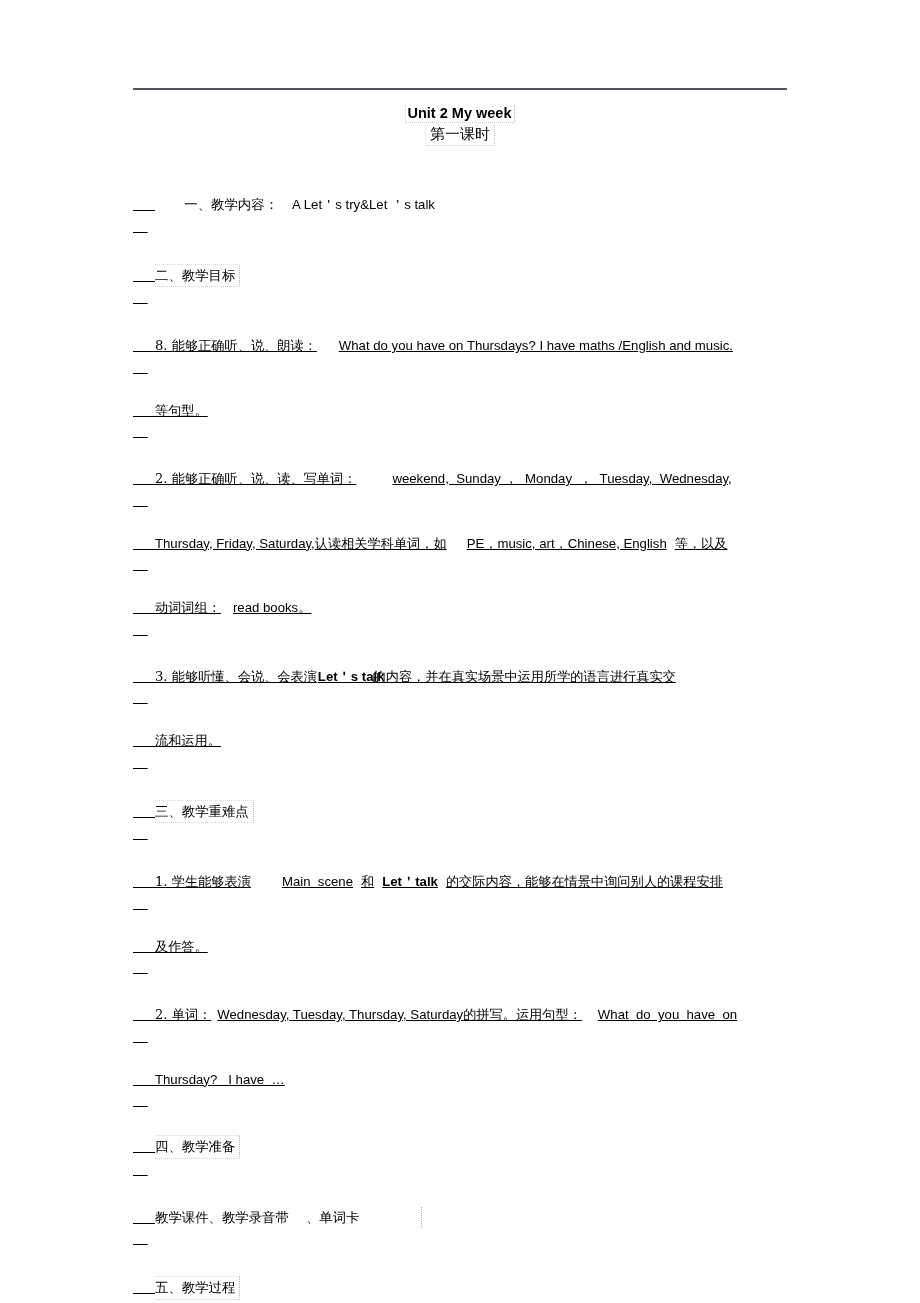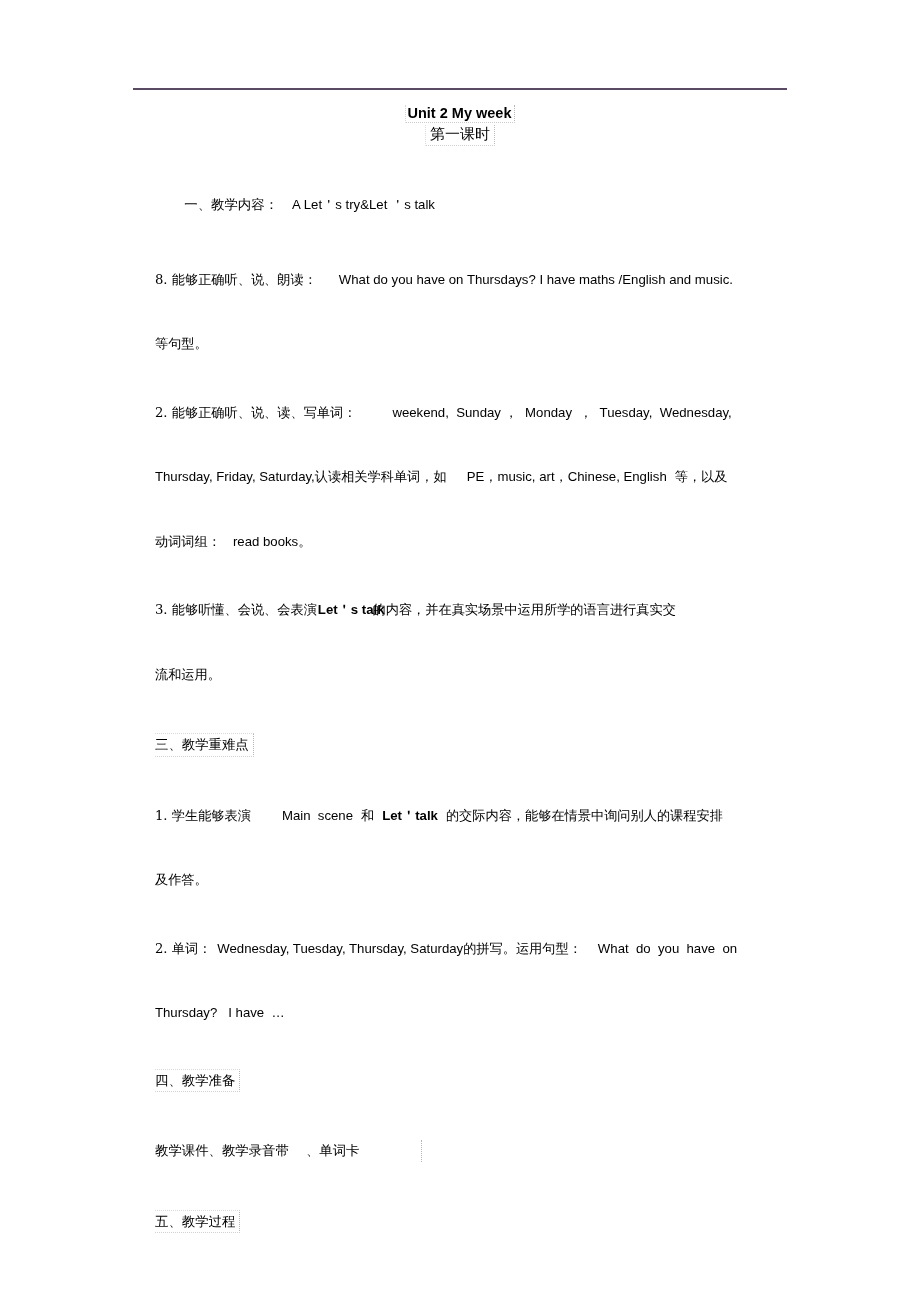--- a/index.html
+++ b/index.html
@@ -35,20 +35,21 @@
     left: 133px;
     top: 104px;
     width: 654px;
   }
   
   .ln {
     font-size: 13.2px;
     line-height: 21.5px;
     white-space: pre-wrap;
     position: relative;
+    text-decoration: underline;
   }
   .cn { font-family: "DejaVu Serif", "Liberation Serif", serif; }
   .en { font-family: "Liberation Sans", "DejaVu Sans", sans-serif; }
   .b  { font-weight: bold; }
 
   
   .center { text-align: center; }
   .titlebox {
     display: inline-block;
     font-weight: bold;
@@ -105,20 +106,23 @@
 
     <div class="spacer-s"></div>
 
     <div class="row ln">
       <span class="fieldbox-r" style="border-right:none;">
         <span class="sechead cn">一、教学内容：</span><span class="en" style="padding-left:14px;">A Let＇s try&amp;Let ＇s talk</span></span>
     </div>
 
     <div class="spacer-s"></div>
 
+    <div class="row ln">
+      <span class="fieldbox sechead cn">二、教学目标</span>
+    </div>
 
     <div class="spacer-s"></div>
 
     <div class="row ln">
       <span class="cn">8. 能够正确听、说、朗读：</span><span class="en" style="padding-left:22px;">What do you have on Thursdays? I have maths /English and music.</span>
     </div>
     <div class="row ln">
       <span class="cn">等句型。</span>
     </div>
 

